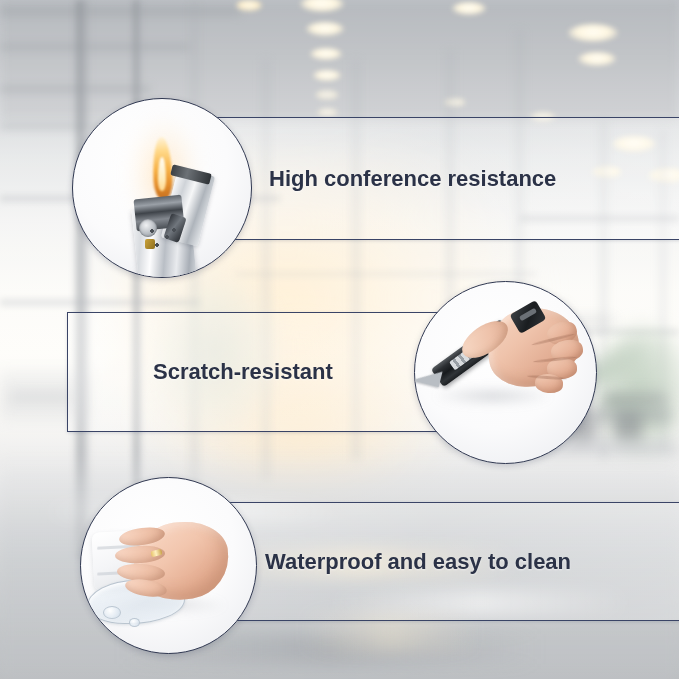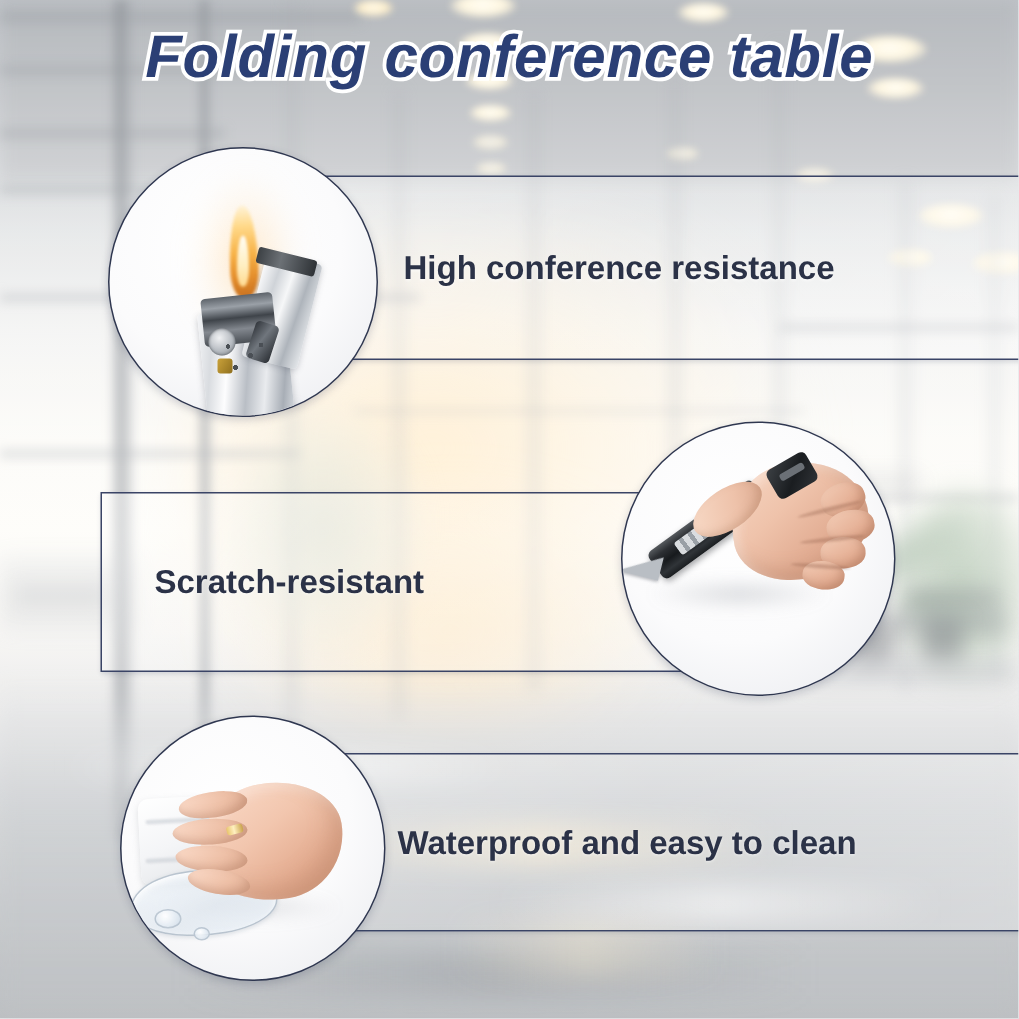--- a/index.html
+++ b/index.html
@@ -409,42 +409,41 @@
     <div class="floor"></div>
     <div class="floor-streak" style="left:40px;top:500px;width:300px;height:22px;"></div>
     <div class="floor-streak warm" style="left:200px;top:548px;width:320px;height:30px;"></div>
     <div class="floor-streak" style="left:330px;top:590px;width:300px;height:26px;"></div>
     <div class="floor-streak dark" style="left:120px;top:634px;width:420px;height:30px;"></div>
     <div class="floor-streak warm" style="left:300px;top:612px;width:180px;height:40px;opacity:.6;"></div>
 
     <div class="bg-haze"></div>
   </div>
 
-  <div class="title">Folding conference table</div>
 
   <div class="box" style="left:160px;top:117px;width:434px;height:121px;padding-left:108px;">
     <span class="label">High conference resistance</span>
   </div>
 
   <div class="bubble" style="left:72px;top:98px;width:178px;height:178px;">
     <div class="flame-glow"></div>
     <div class="flame"></div>
     <div class="flame-core"></div>
     <div class="zippo-shadow"></div>
     <div class="zippo-body"></div>
     <div class="zippo-lid"></div>
     <div class="zippo-lid-top"></div>
     <div class="zippo-chimney"></div>
     <div class="zippo-hinge"></div>
     <div class="zippo-wheel"></div>
     <div class="zippo-flint"></div>
     <div class="zippo-dots"></div>
   </div>
 
-  <div class="box" style="left:67px;top:328px;width:398px;height:118px;padding-left:35px;">
+  <div class="box" style="left:67px;top:312px;width:398px;height:118px;padding-left:85px;">
     <span class="label">Scratch-resistant</span>
   </div>
 
   <div class="bubble" style="left:414px;top:281px;width:181px;height:181px;">
     <div class="hand2-shadow"></div>
     <div class="cutter-body"></div>
     <div class="cutter-track"></div>
     <div class="cutter-tip"></div>
     <div class="hand2-palm"></div>
     <div class="knuck" style="left:132px;top:40px;width:30px;height:22px;transform:rotate(-18deg);"></div>

